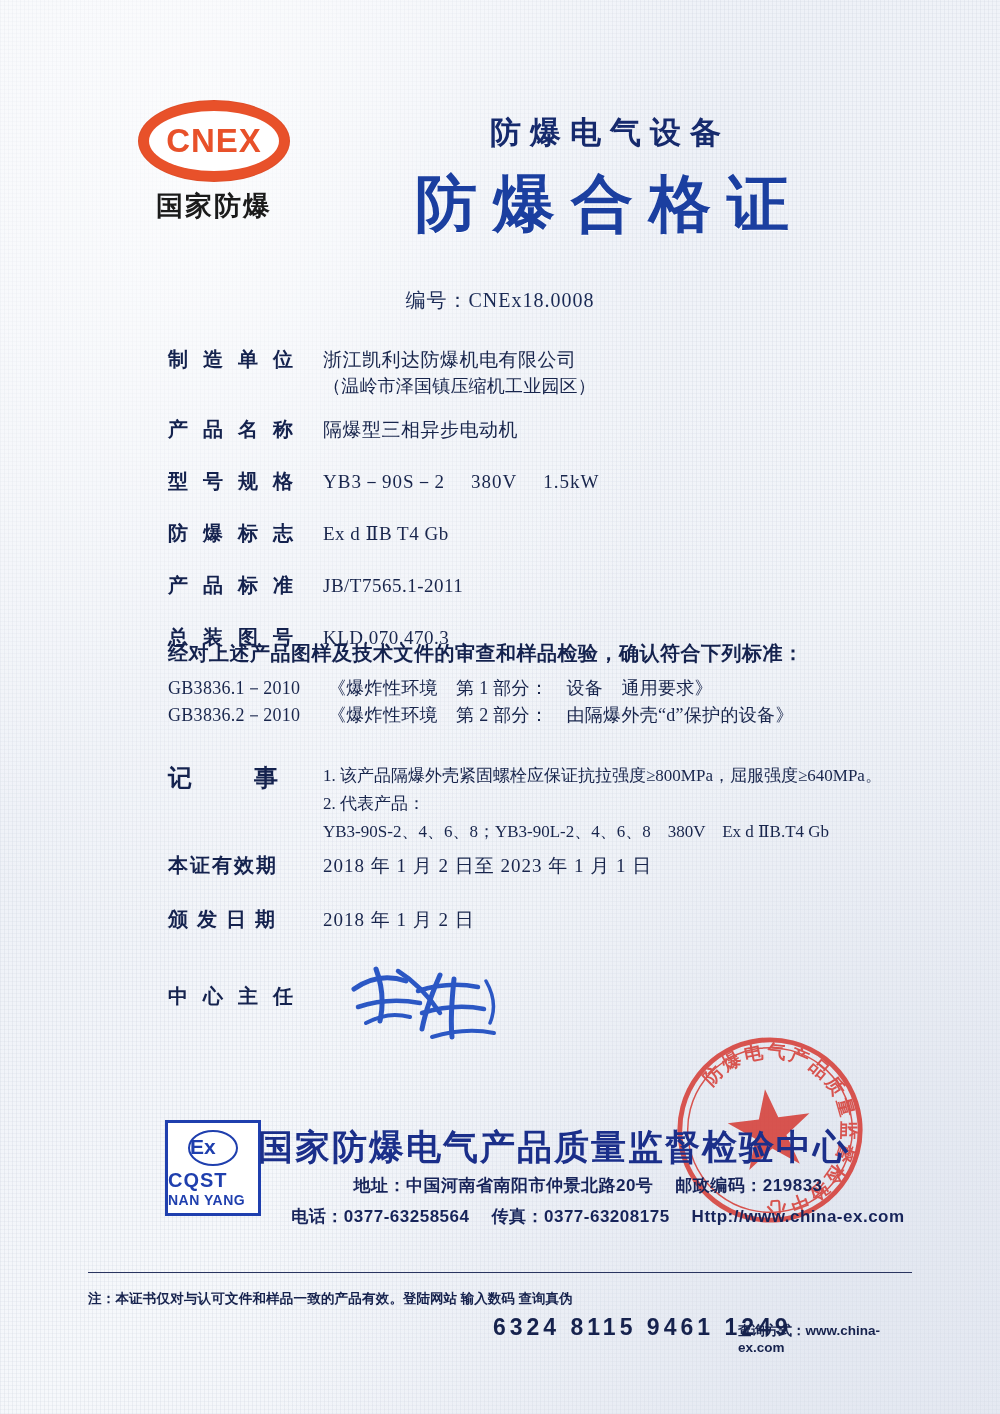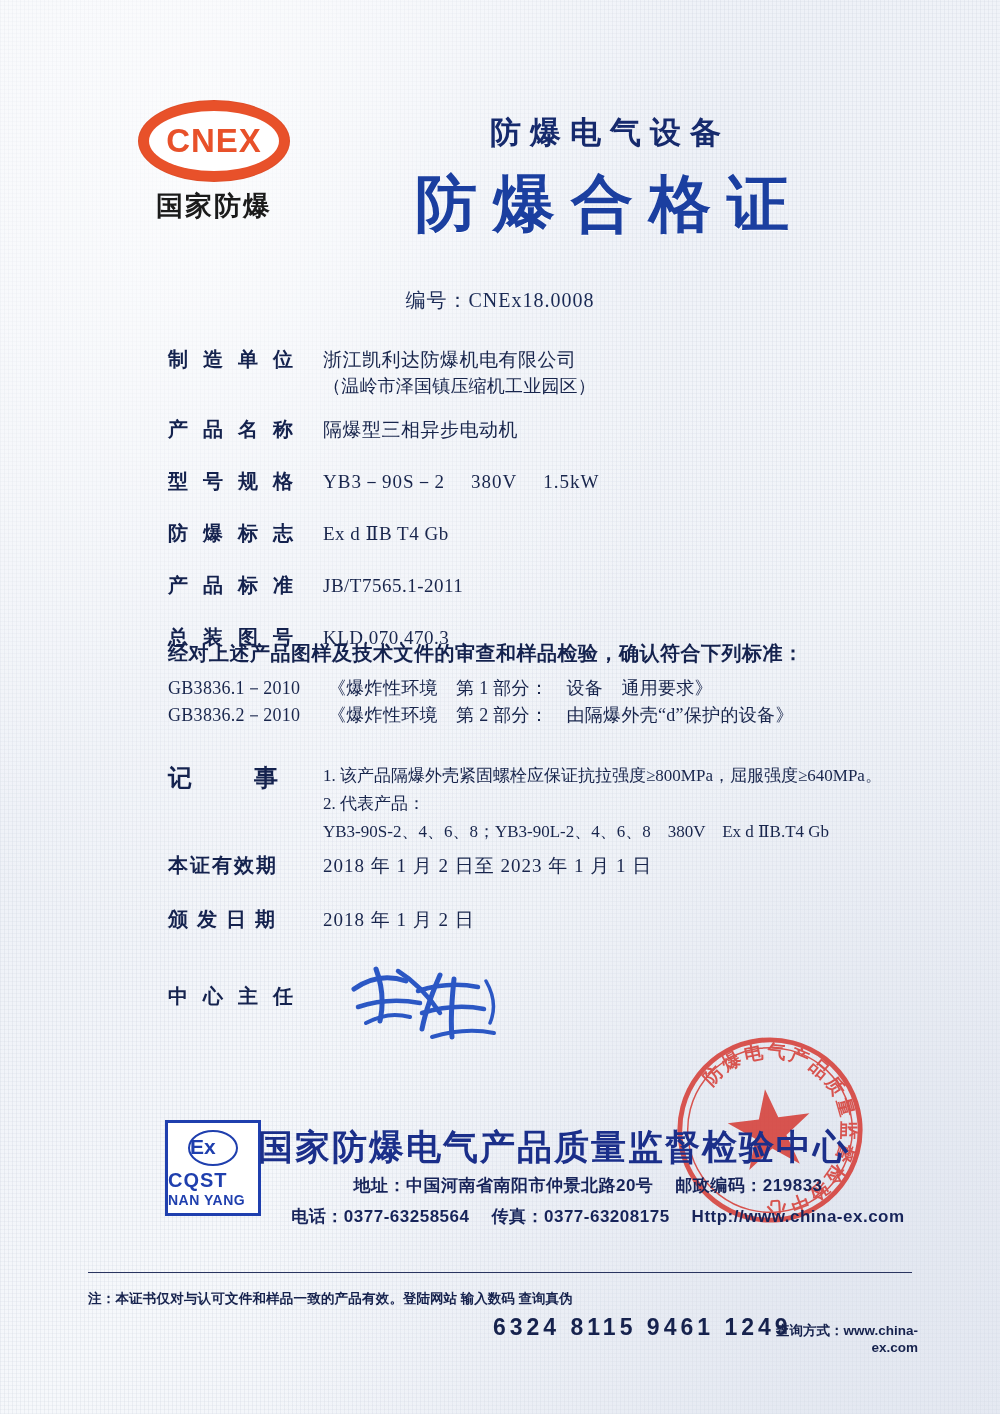--- a/index.html
+++ b/index.html
@@ -364,21 +364,20 @@
     top: 1272px;
     width: 824px;
     border-top: 1.5px solid #2a3560;
   }
   .footer {
     position: absolute;
     left: 88px;
     top: 1282px;
     width: 830px;
     height: 90px;
-    text-align: right;
   }
   .footer .note {
     position: absolute;
     left: 0;
     top: 8px;
     font-family: "Liberation Sans", sans-serif;
     font-size: 13.5px;
     font-weight: bold;
     color: #16224d;
     letter-spacing: 0.2px;

